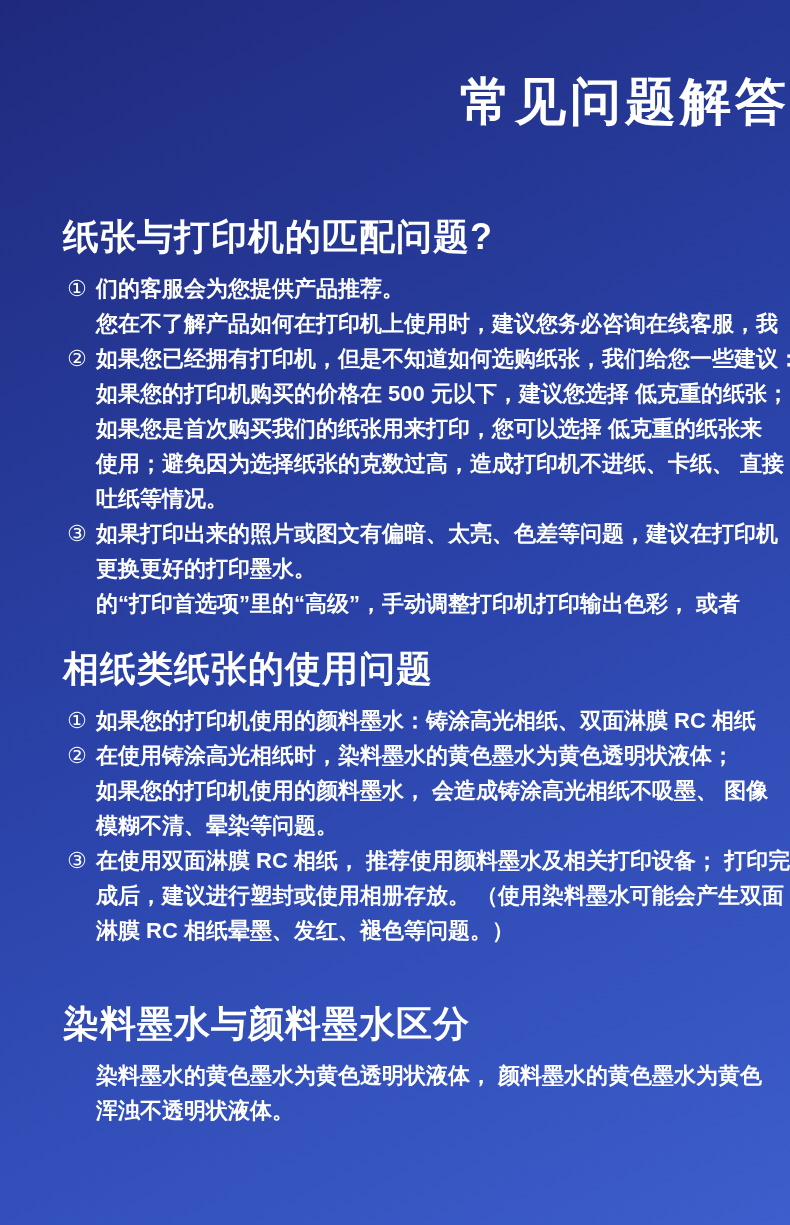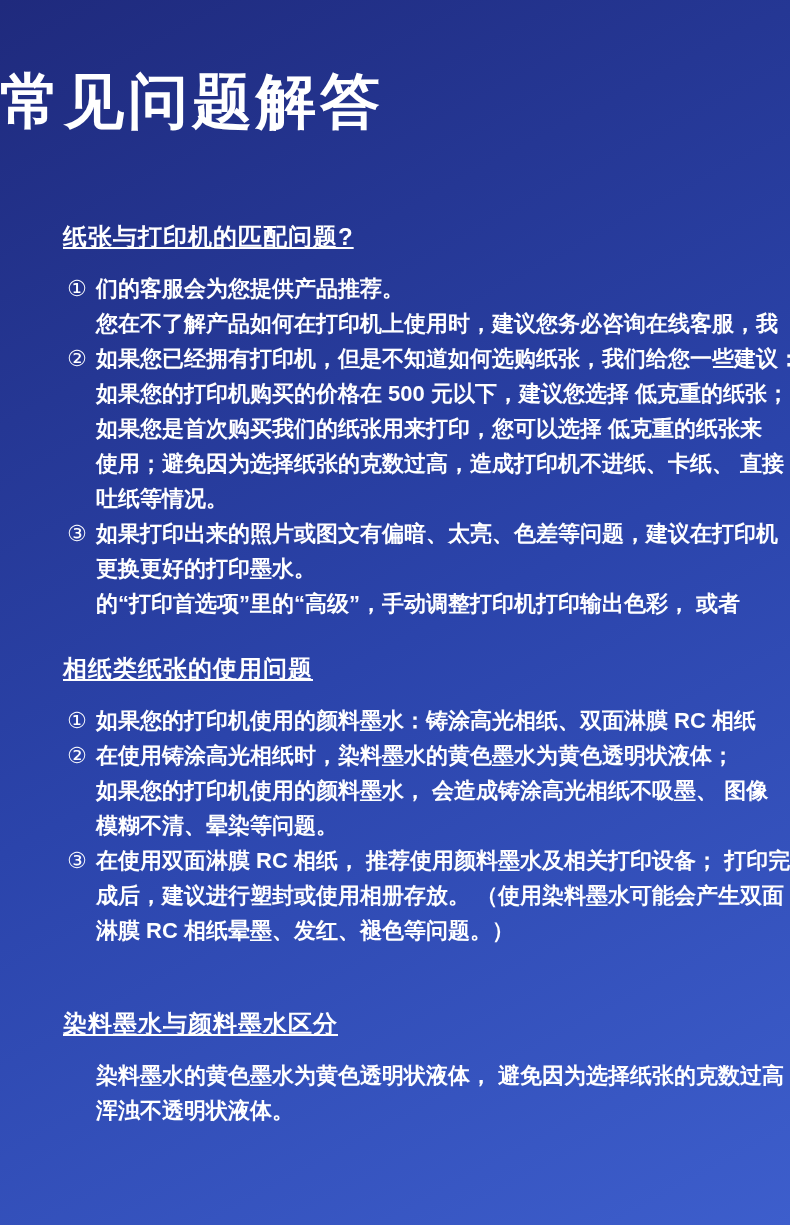--- a/index.html
+++ b/index.html
@@ -8,35 +8,34 @@
     width: 790px;
     height: 1225px;
     overflow: hidden;
     box-sizing: border-box;
     background: linear-gradient(152deg, #1f2a7d 0%, #2b44ab 52%, #3d5ecc 100%);
     color: #ffffff;
     font-family: "Liberation Sans", "DejaVu Sans", sans-serif;
   }
   .title {
     margin-top: 74px;
-    text-align: left;
-    font-size: 60px;
+    text-align: right;
+    font-size: 51px;
     font-weight: 800;
     letter-spacing: 4px;
     line-height: 55px;
   }
   .content {
     padding: 0 50px 0 63px;
   }
   .section-heading {
-    font-size: 24px;
+    font-size: 36px;
     font-weight: 700;
     line-height: 40px;
     letter-spacing: 1px;
-    text-decoration: underline;
   }
   .sec-1 { margin-top: 88px; }
   .sec-2 { margin-top: 28px; }
   .sec-3 { margin-top: 56px; }
   .items {
     margin-top: 14px;
     font-size: 22px;
     font-weight: 700;
     line-height: 35px;
   }
@@ -120,21 +119,21 @@
         </div>
       </div>
     </div>
 
     <div class="section sec-3">
       <div class="section-heading">染料墨水与颜料墨水区分</div>
       <div class="items">
         <div class="faq-item">
           <div class="item-marker"></div>
           <div class="item-lines">
-            <div class="faq-line">染料墨水的黄色墨水为黄色透明状液体， 避免因为选择纸张的克数过高</div>
+            <div class="faq-line">染料墨水的黄色墨水为黄色透明状液体， 颜料墨水的黄色墨水为黄色</div>
             <div class="faq-line">浑浊不透明状液体。</div>
           </div>
         </div>
       </div>
     </div>
 
   </div>
 </div>
 
 </body></html>

